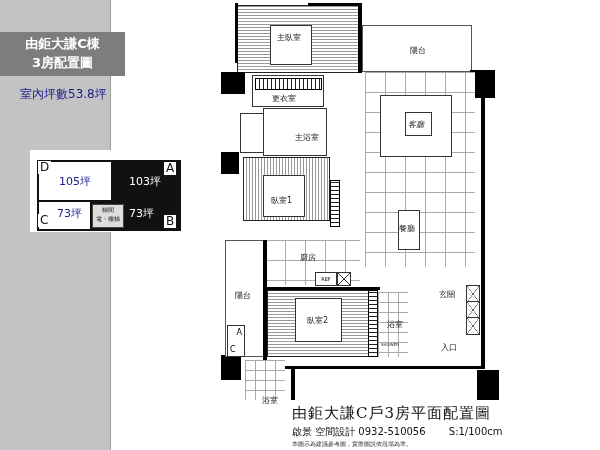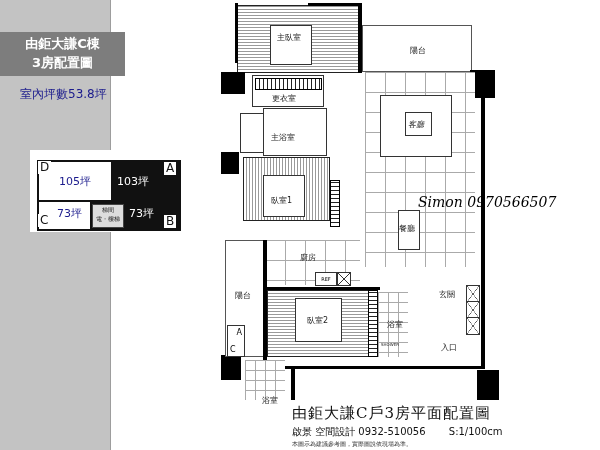--- a/index.html
+++ b/index.html
@@ -52,21 +52,21 @@
     <div class="kA"></div>
     <div class="kC"></div>
     <div class="kB"></div>
     <div class="kcore">
       <div>梯間</div>
       <div>電・樓梯</div>
     </div>
     <span class="kletter" style="left:-1px;top:-1px;">D</span>
     <span class="knum" style="left:20px;top:12px;color:#1a1a8c;">105坪</span>
     <span class="kletter" style="left:125px;top:0px;">A</span>
-    <span class="knum" style="left:78px;top:12px;color:#fff;">103坪</span>
+    <span class="knum" style="left:90px;top:12px;color:#fff;">103坪</span>
     <span class="kletter" style="left:-1px;top:52px;">C</span>
     <span class="knum" style="left:18px;top:44px;color:#1a1a8c;">73坪</span>
     <span class="kletter" style="left:125px;top:53px;">B</span>
     <span class="knum" style="left:90px;top:44px;color:#fff;">73坪</span>
   </div>
 </div>
 
 <div class="plan">
 
   <div class="hatch" style="left:22px;top:5px;width:122px;height:66px;"></div>
@@ -75,21 +75,21 @@
   <div class="wall" style="left:20px;top:3px;width:3px;height:60px;"></div>
   <div class="wall" style="left:143px;top:3px;width:4px;height:70px;"></div>
   <div class="wall" style="left:93px;top:3px;width:52px;height:3px;"></div>
 
   <div class="closet" style="left:40px;top:78px;width:65px;height:10px;"></div>
   <div class="box" style="left:37px;top:75px;width:70px;height:30px;background:transparent;"></div>
   <div class="room-label" style="left:57px;top:93px;">更衣室</div>
 
   <div class="box" style="left:25px;top:113px;width:22px;height:38px;"></div>
   <div class="box" style="left:48px;top:108px;width:62px;height:46px;background:transparent;"></div>
-  <div class="room-label" style="left:56px;top:132px;">主浴室</div>
+  <div class="room-label" style="left:80px;top:132px;">主浴室</div>
 
   <div class="wall" style="left:6px;top:72px;width:24px;height:22px;"></div>
   <div class="wall" style="left:6px;top:152px;width:18px;height:22px;"></div>
   <div class="wall" style="left:6px;top:355px;width:20px;height:25px;"></div>
 
   <div class="box" style="left:147px;top:25px;width:108px;height:45px;border-color:#555;"></div>
   <div class="room-label" style="left:195px;top:45px;">陽台</div>
   <div class="wall" style="left:255px;top:70px;width:25px;height:28px;"></div>
   <div class="wall" style="left:266px;top:98px;width:4px;height:270px;"></div>
   <div class="wall" style="left:262px;top:370px;width:22px;height:30px;"></div>
@@ -135,21 +135,20 @@
   <div class="xbox" style="left:251px;top:285px;width:12px;height:16px;"></div>
   <div class="xbox" style="left:251px;top:301px;width:12px;height:16px;"></div>
   <div class="xbox" style="left:251px;top:317px;width:12px;height:16px;"></div>
 
   <div class="tile" style="left:30px;top:360px;width:40px;height:40px;background-size:10px 10px;"></div>
   <div class="room-label" style="left:47px;top:395px;">浴室</div>
   <div class="wall" style="left:76px;top:366px;width:4px;height:34px;"></div>
 </div>
 
 <div class="contact">
-  <span>Simon 0970566507</span>
 </div>
 
 <div class="footer">
   <div class="f-title">由鉅大謙C戶3房平面配置圖</div>
   <div class="f-sub">
     <span>啟景 空間設計 0932-510056</span>
     <span class="scale">S:1/100cm</span>
   </div>
   <div class="f-note">本圖示為建議參考圖，實際圖說依現場為準。</div>
 </div>

